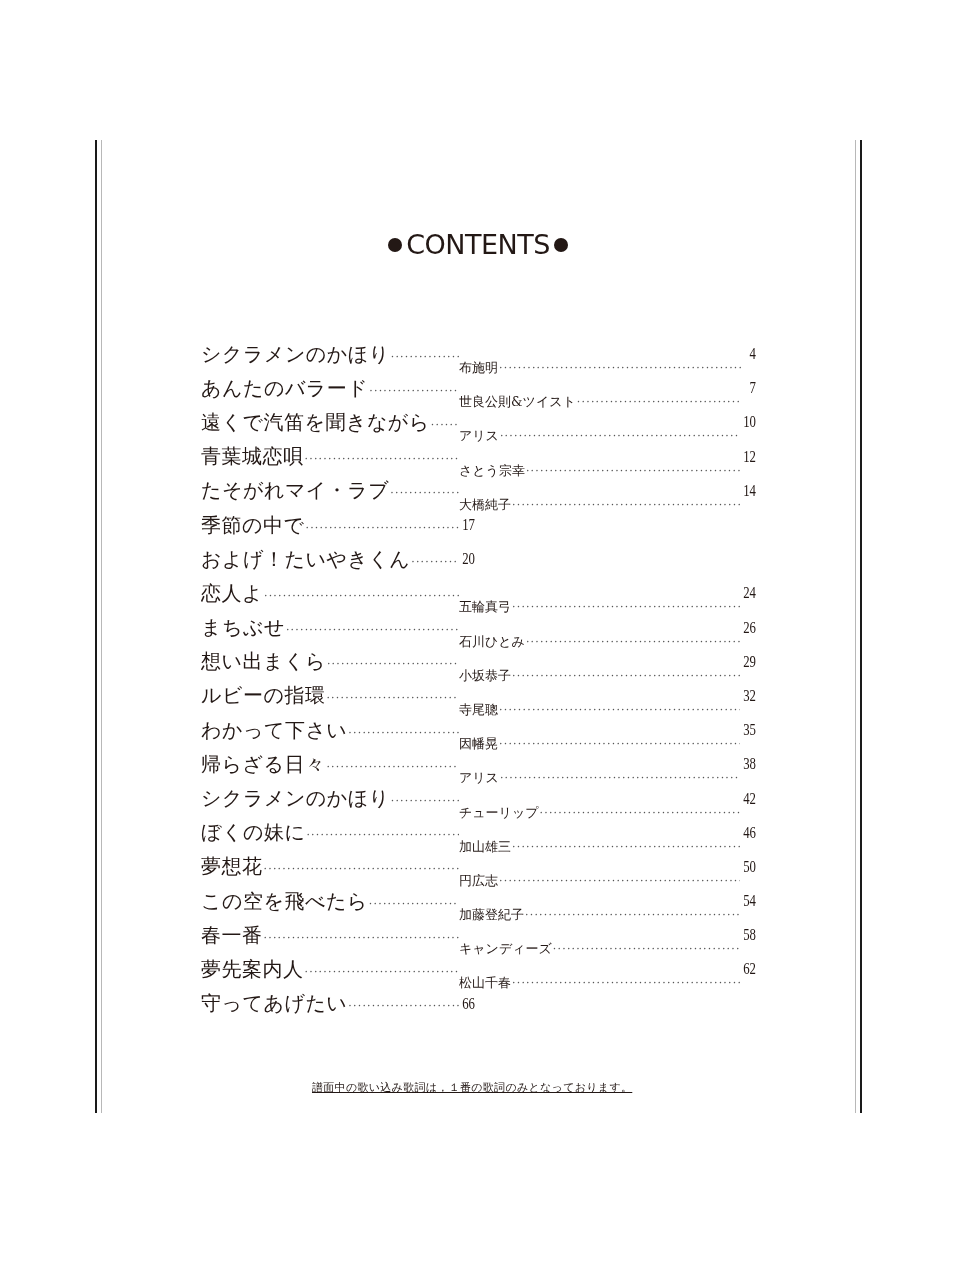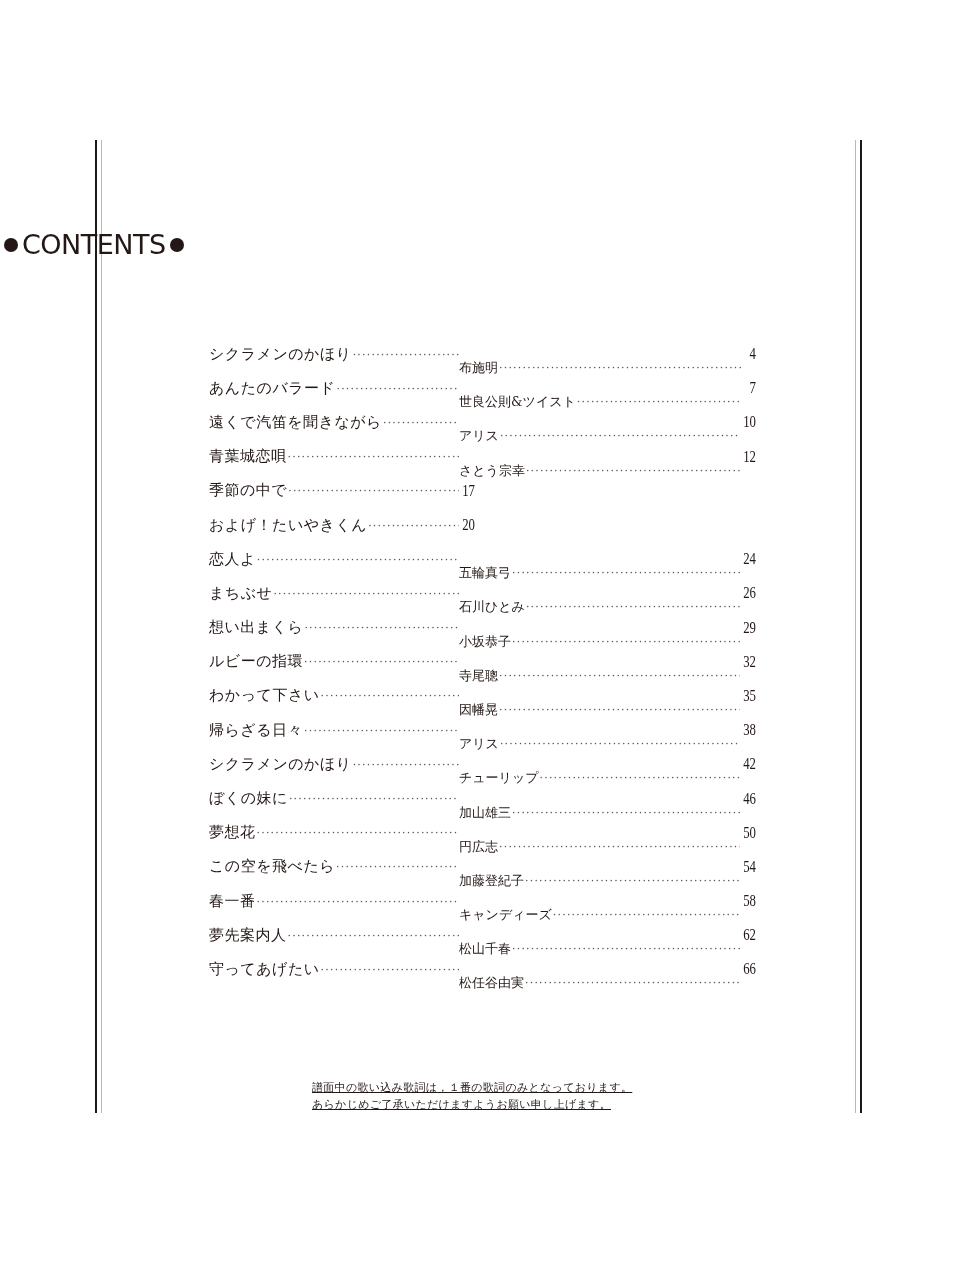--- a/index.html
+++ b/index.html
@@ -23,20 +23,21 @@
   .rule-left-thick  { left: 95px;  width: 2px; background: #1a1a1a; }
   .rule-left-thin   { left: 101px; width: 1px; background: #b8b8b8; }
   .rule-right-thin  { left: 855px; width: 1px; background: #b8b8b8; }
   .rule-right-thick { left: 860px; width: 2px; background: #1a1a1a; }
 
   .title {
     position: absolute;
     top: 228px;
     left: 0;
     width: 956px;
+    text-align: center;
     font-family: "DejaVu Sans", "Liberation Sans", sans-serif;
     font-size: 27px;
     letter-spacing: -0.5px;
     color: #231815;
     line-height: 34px;
   }
   .title .dot {
     display: inline-block;
     width: 14px;
     height: 14px;
@@ -61,25 +62,24 @@
     align-items: center;
   }
   .song-seg {
     width: 258px;
     display: flex;
     align-items: baseline;
     overflow: hidden;
     white-space: nowrap;
   }
   .song-title {
-    font-size: 15px;
+    font-size: 20px;
     letter-spacing: 0.5px;
     white-space: nowrap;
     flex: none;
-    margin-left: 8px;
   }
   .leader {
     flex: 1;
     overflow: hidden;
     white-space: nowrap;
     color: #555;
     font-size: 11px;
     letter-spacing: 1.2px;
     margin-left: 1px;
   }
@@ -173,20 +173,31 @@
         <span class="leader"></span>
       </div>
       <div class="artist-seg">
         <span class="artist">さとう宗幸</span>
         <span class="leader"></span>
       </div>
       <span class="page-num">12</span>
     </div>
     <div class="toc-row">
       <div class="song-seg">
+        <span class="song-title">たそがれマイ・ラブ</span>
+        <span class="leader"></span>
+      </div>
+      <div class="artist-seg">
+        <span class="artist">大橋純子</span>
+        <span class="leader"></span>
+      </div>
+      <span class="page-num">14</span>
+    </div>
+    <div class="toc-row">
+      <div class="song-seg">
         <span class="song-title">季節の中で</span>
         <span class="leader"></span>
       </div>
       <span class="page-num">17</span>
     </div>
     <div class="toc-row">
       <div class="song-seg">
         <span class="song-title">およげ！たいやきくん</span>
         <span class="leader"></span>
       </div>
@@ -320,26 +331,21 @@
       </div>
       <div class="artist-seg">
         <span class="artist">松山千春</span>
         <span class="leader"></span>
       </div>
       <span class="page-num">62</span>
     </div>
     <div class="toc-row">
       <div class="song-seg">
         <span class="song-title">守ってあげたい</span>
-        <span class="leader"></span>
-      </div>
-      <div class="artist-seg">
-        <span class="artist">松任谷由実</span>
         <span class="leader"></span>
       </div>
       <span class="page-num">66</span>
     </div>
   </div>
 
 <div class="note">
   <div>譜面中の歌い込み歌詞は，１番の歌詞のみとなっております。</div>
-  <div>あらかじめご了承いただけますようお願い申し上げます。</div>
 </div>
 
 </body></html>

